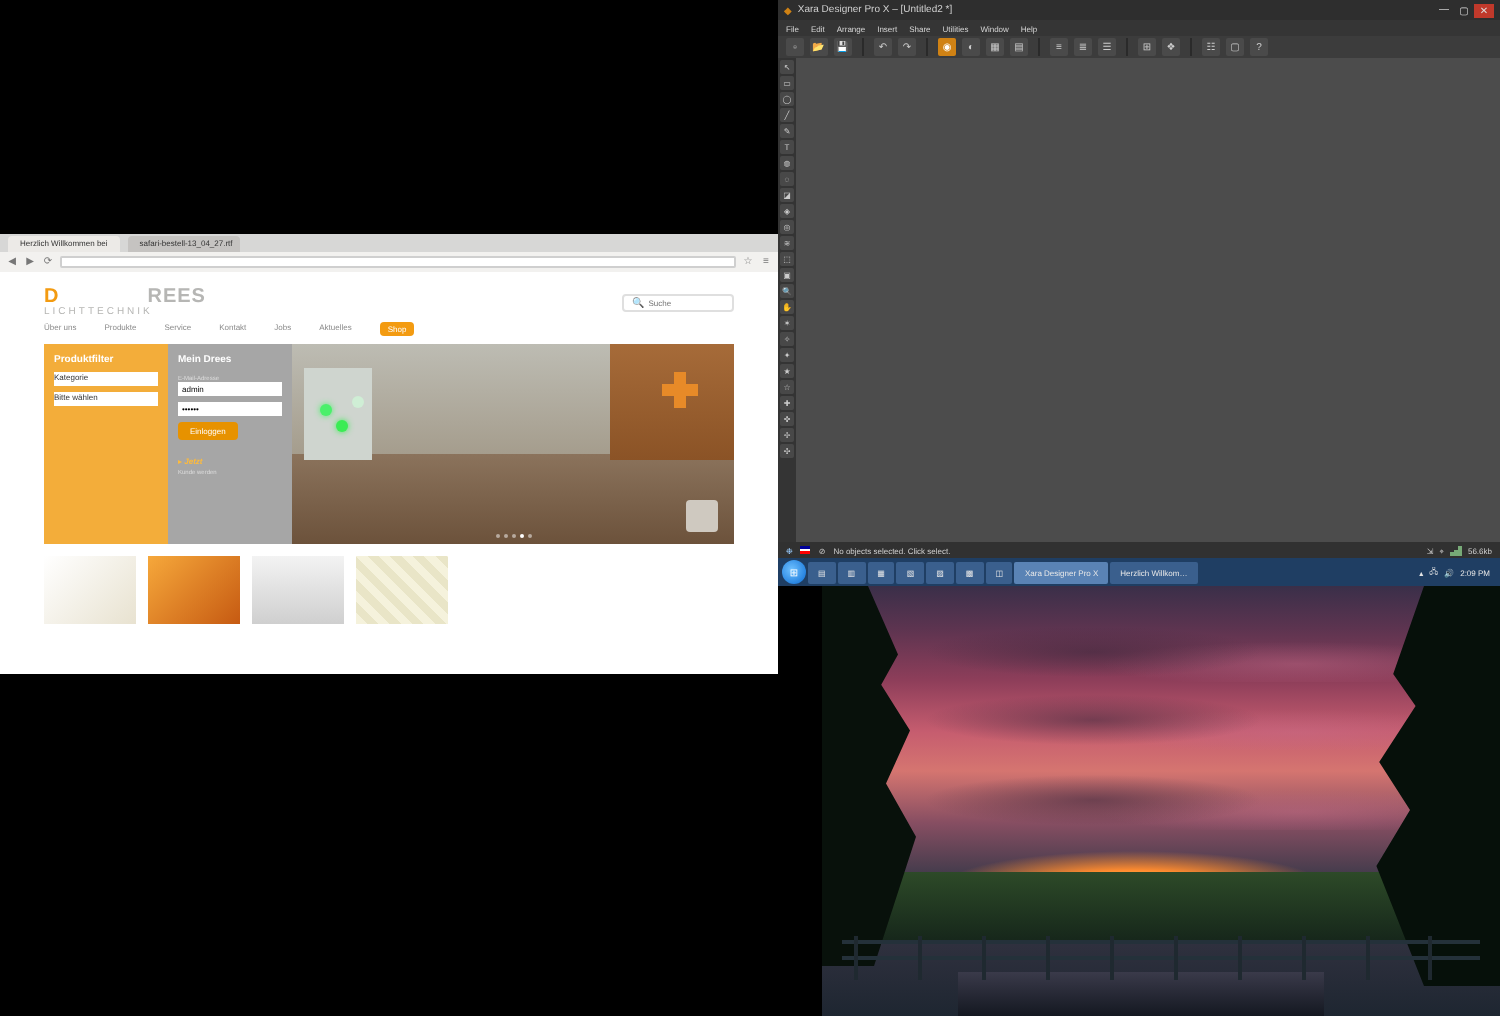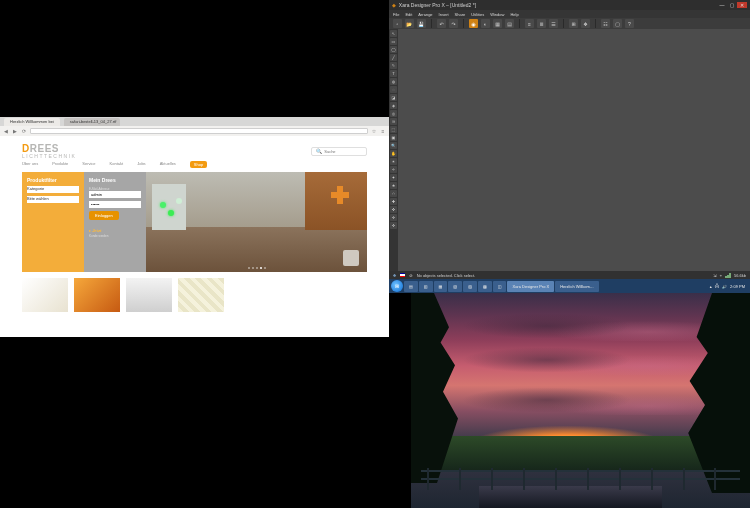--- a/index.html
+++ b/index.html
@@ -12,21 +12,21 @@
   .tab.inactive { background:#c5c3c1; }
   .addrbar { height:10px; background:#f2f1ef; display:flex; align-items:center; padding:0 3px; gap:3px; }
   .navicon { width:6px; height:6px; color:#777; font-size:5px; line-height:6px; text-align:center; }
   .addr { flex:1; height:6px; background:#fff; border:1px solid #cfcfcf; border-radius:1px; }
   .addr-right { display:flex; gap:3px; }
   .page { background:#fff; height:calc(100% - 19px); overflow:hidden; }
 
   .page-header { display:flex; align-items:center; padding:7px 22px 2px; gap:40px; }
   .logo-main { font-size:10px; font-weight:900; letter-spacing:.5px; }
   .logo-main .d { color:#f39b11; }
-  .logo-main .r { color:#b6b6b4; }
+  .logo-main .r { color:#b6b6b4;margin-left:44px; }
   .logo-sub { font-size:5px; letter-spacing:1.5px; color:#b6b6b4; margin-top:-1px; }
   .search { margin-left:auto; display:flex; align-items:center; border:1px solid #dfdfdf; border-radius:2px; height:9px; padding:0 4px; width:56px; }
   .search .mag { font-size:5px; color:#f39b11; margin-right:2px; }
   .search input { border:none; outline:none; font-size:4px; width:100%; color:#888; }
 
   .topnav { display:flex; gap:14px; padding:0 22px 4px; font-size:4px; color:#8a8a8a; }
   .topnav .shop { background:#f39b11; color:#fff; padding:1px 4px; border-radius:2px; }
 
   .hero { position:relative; height:100px; margin:0 22px; display:flex; overflow:hidden; }
   .h-filter { width:62px; background:#f3ad3a; color:#fff; font-size:4px; padding:5px 5px; }

